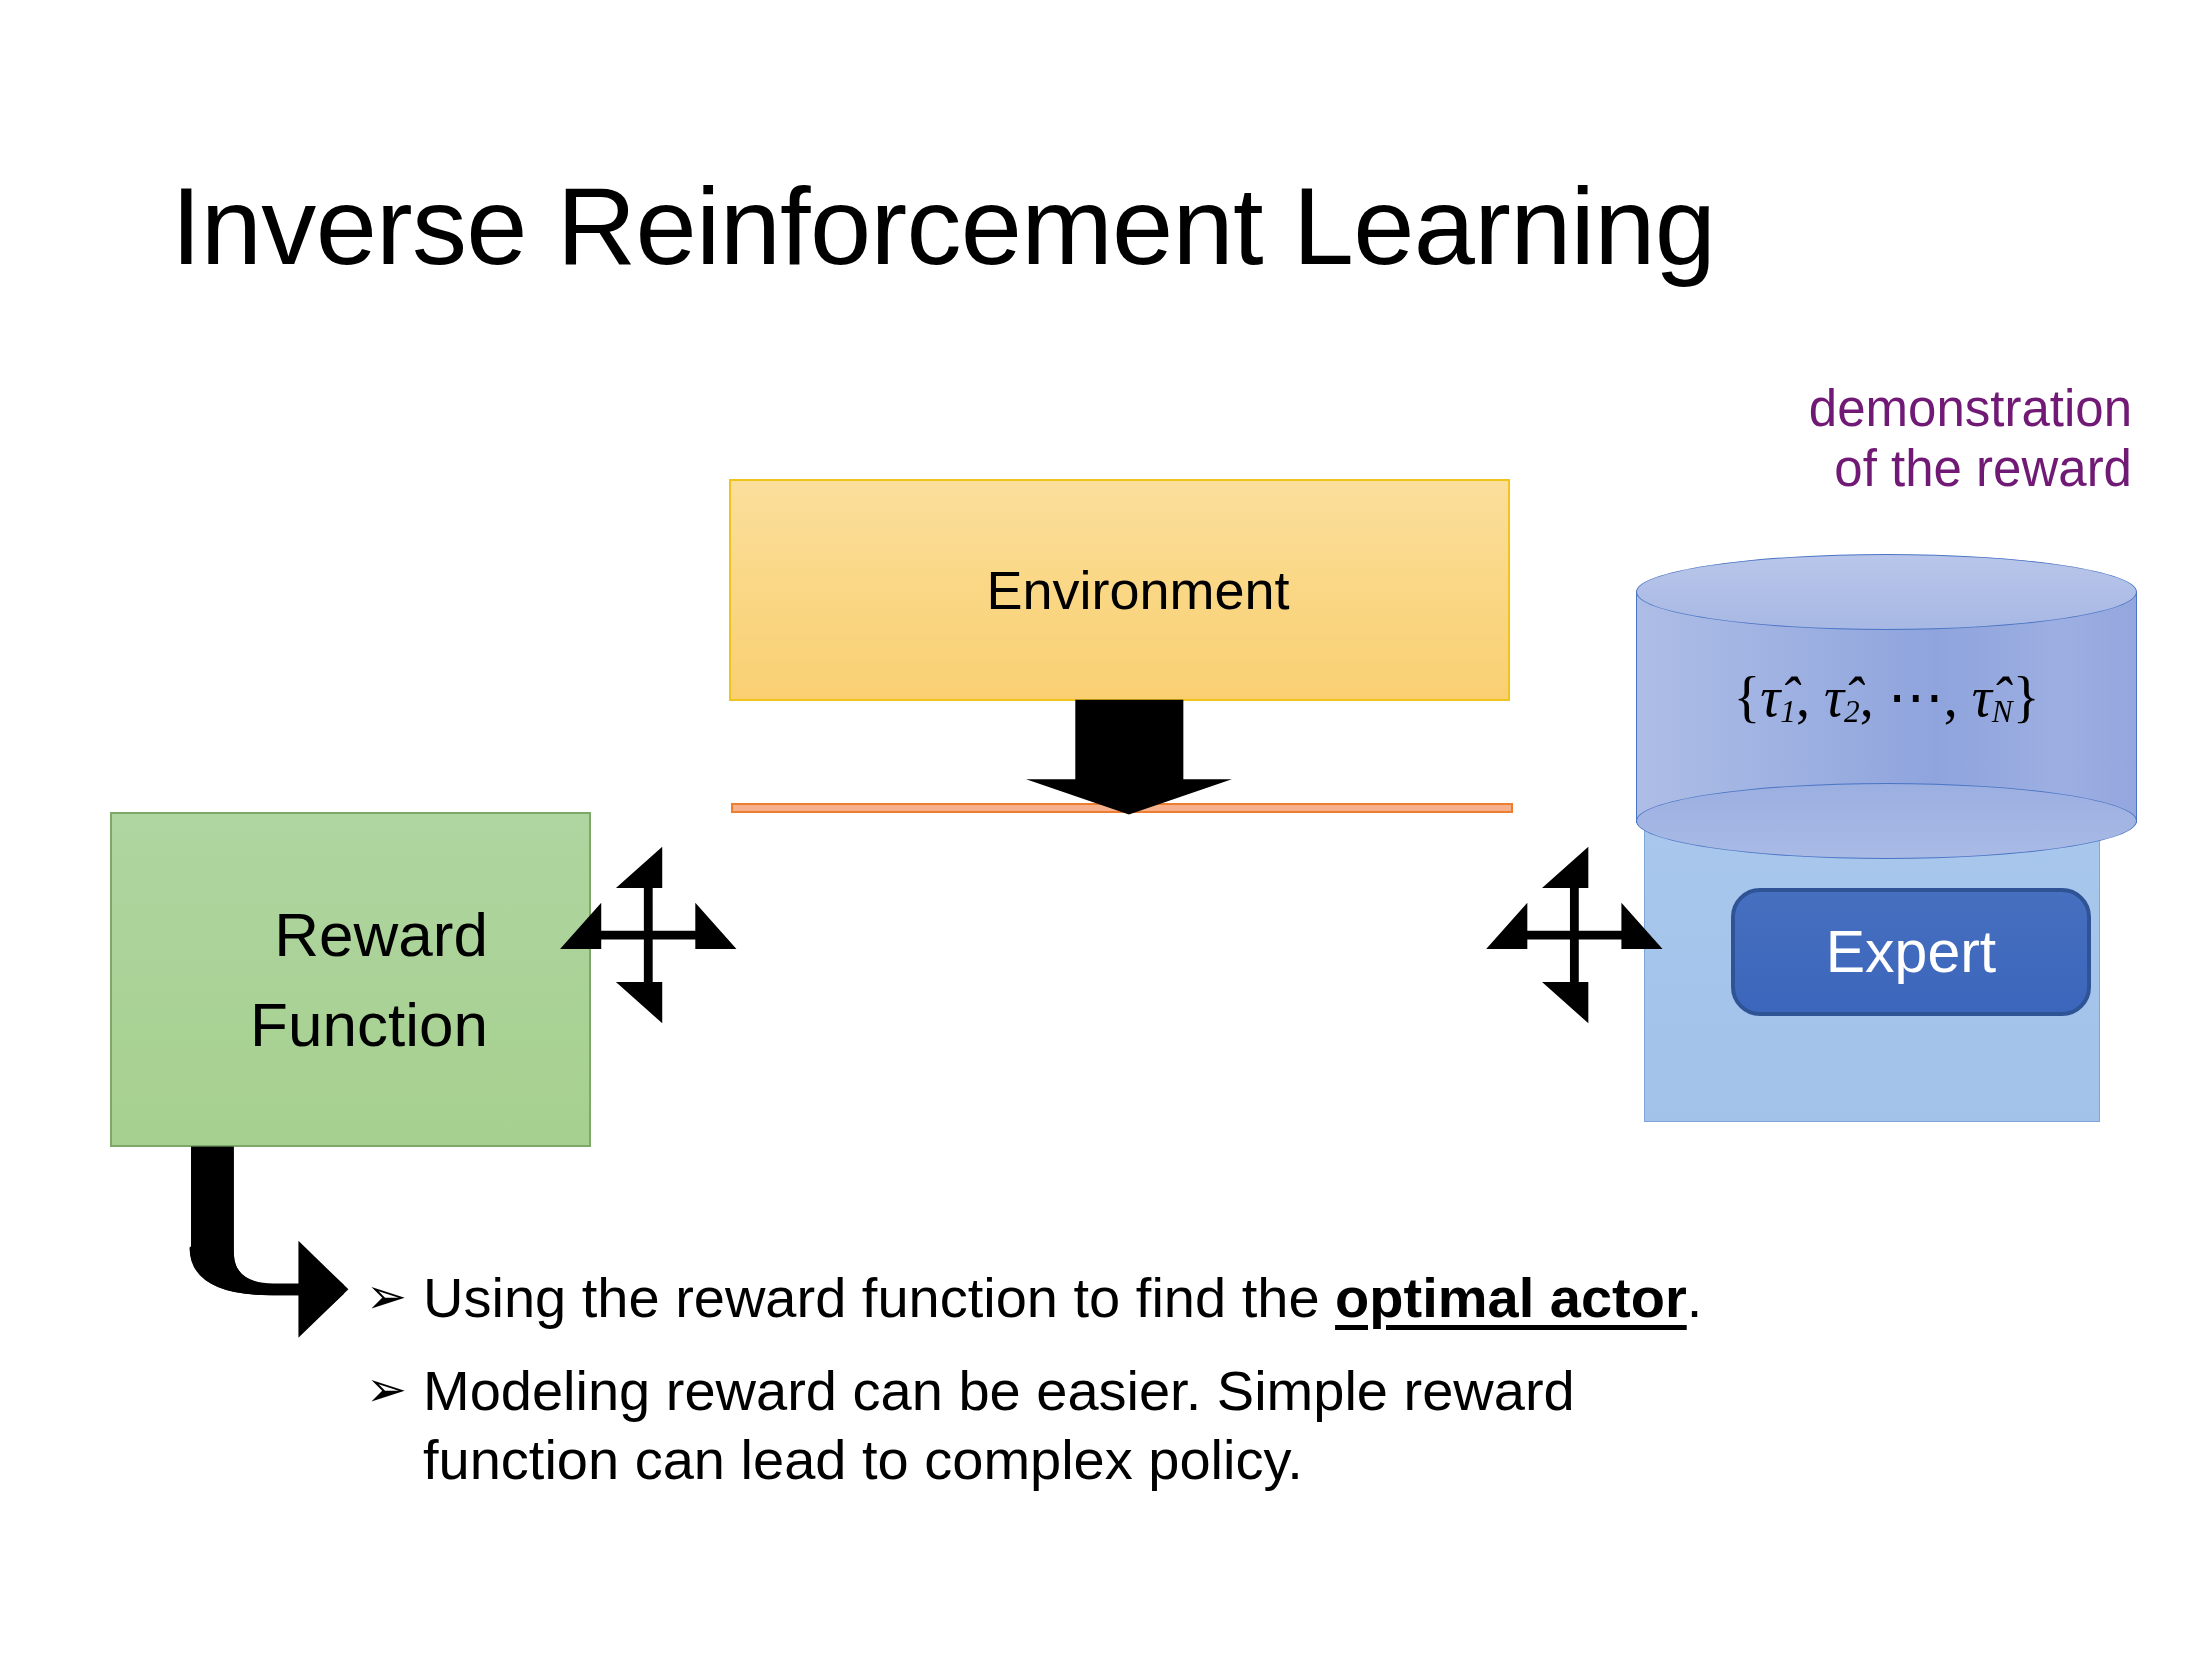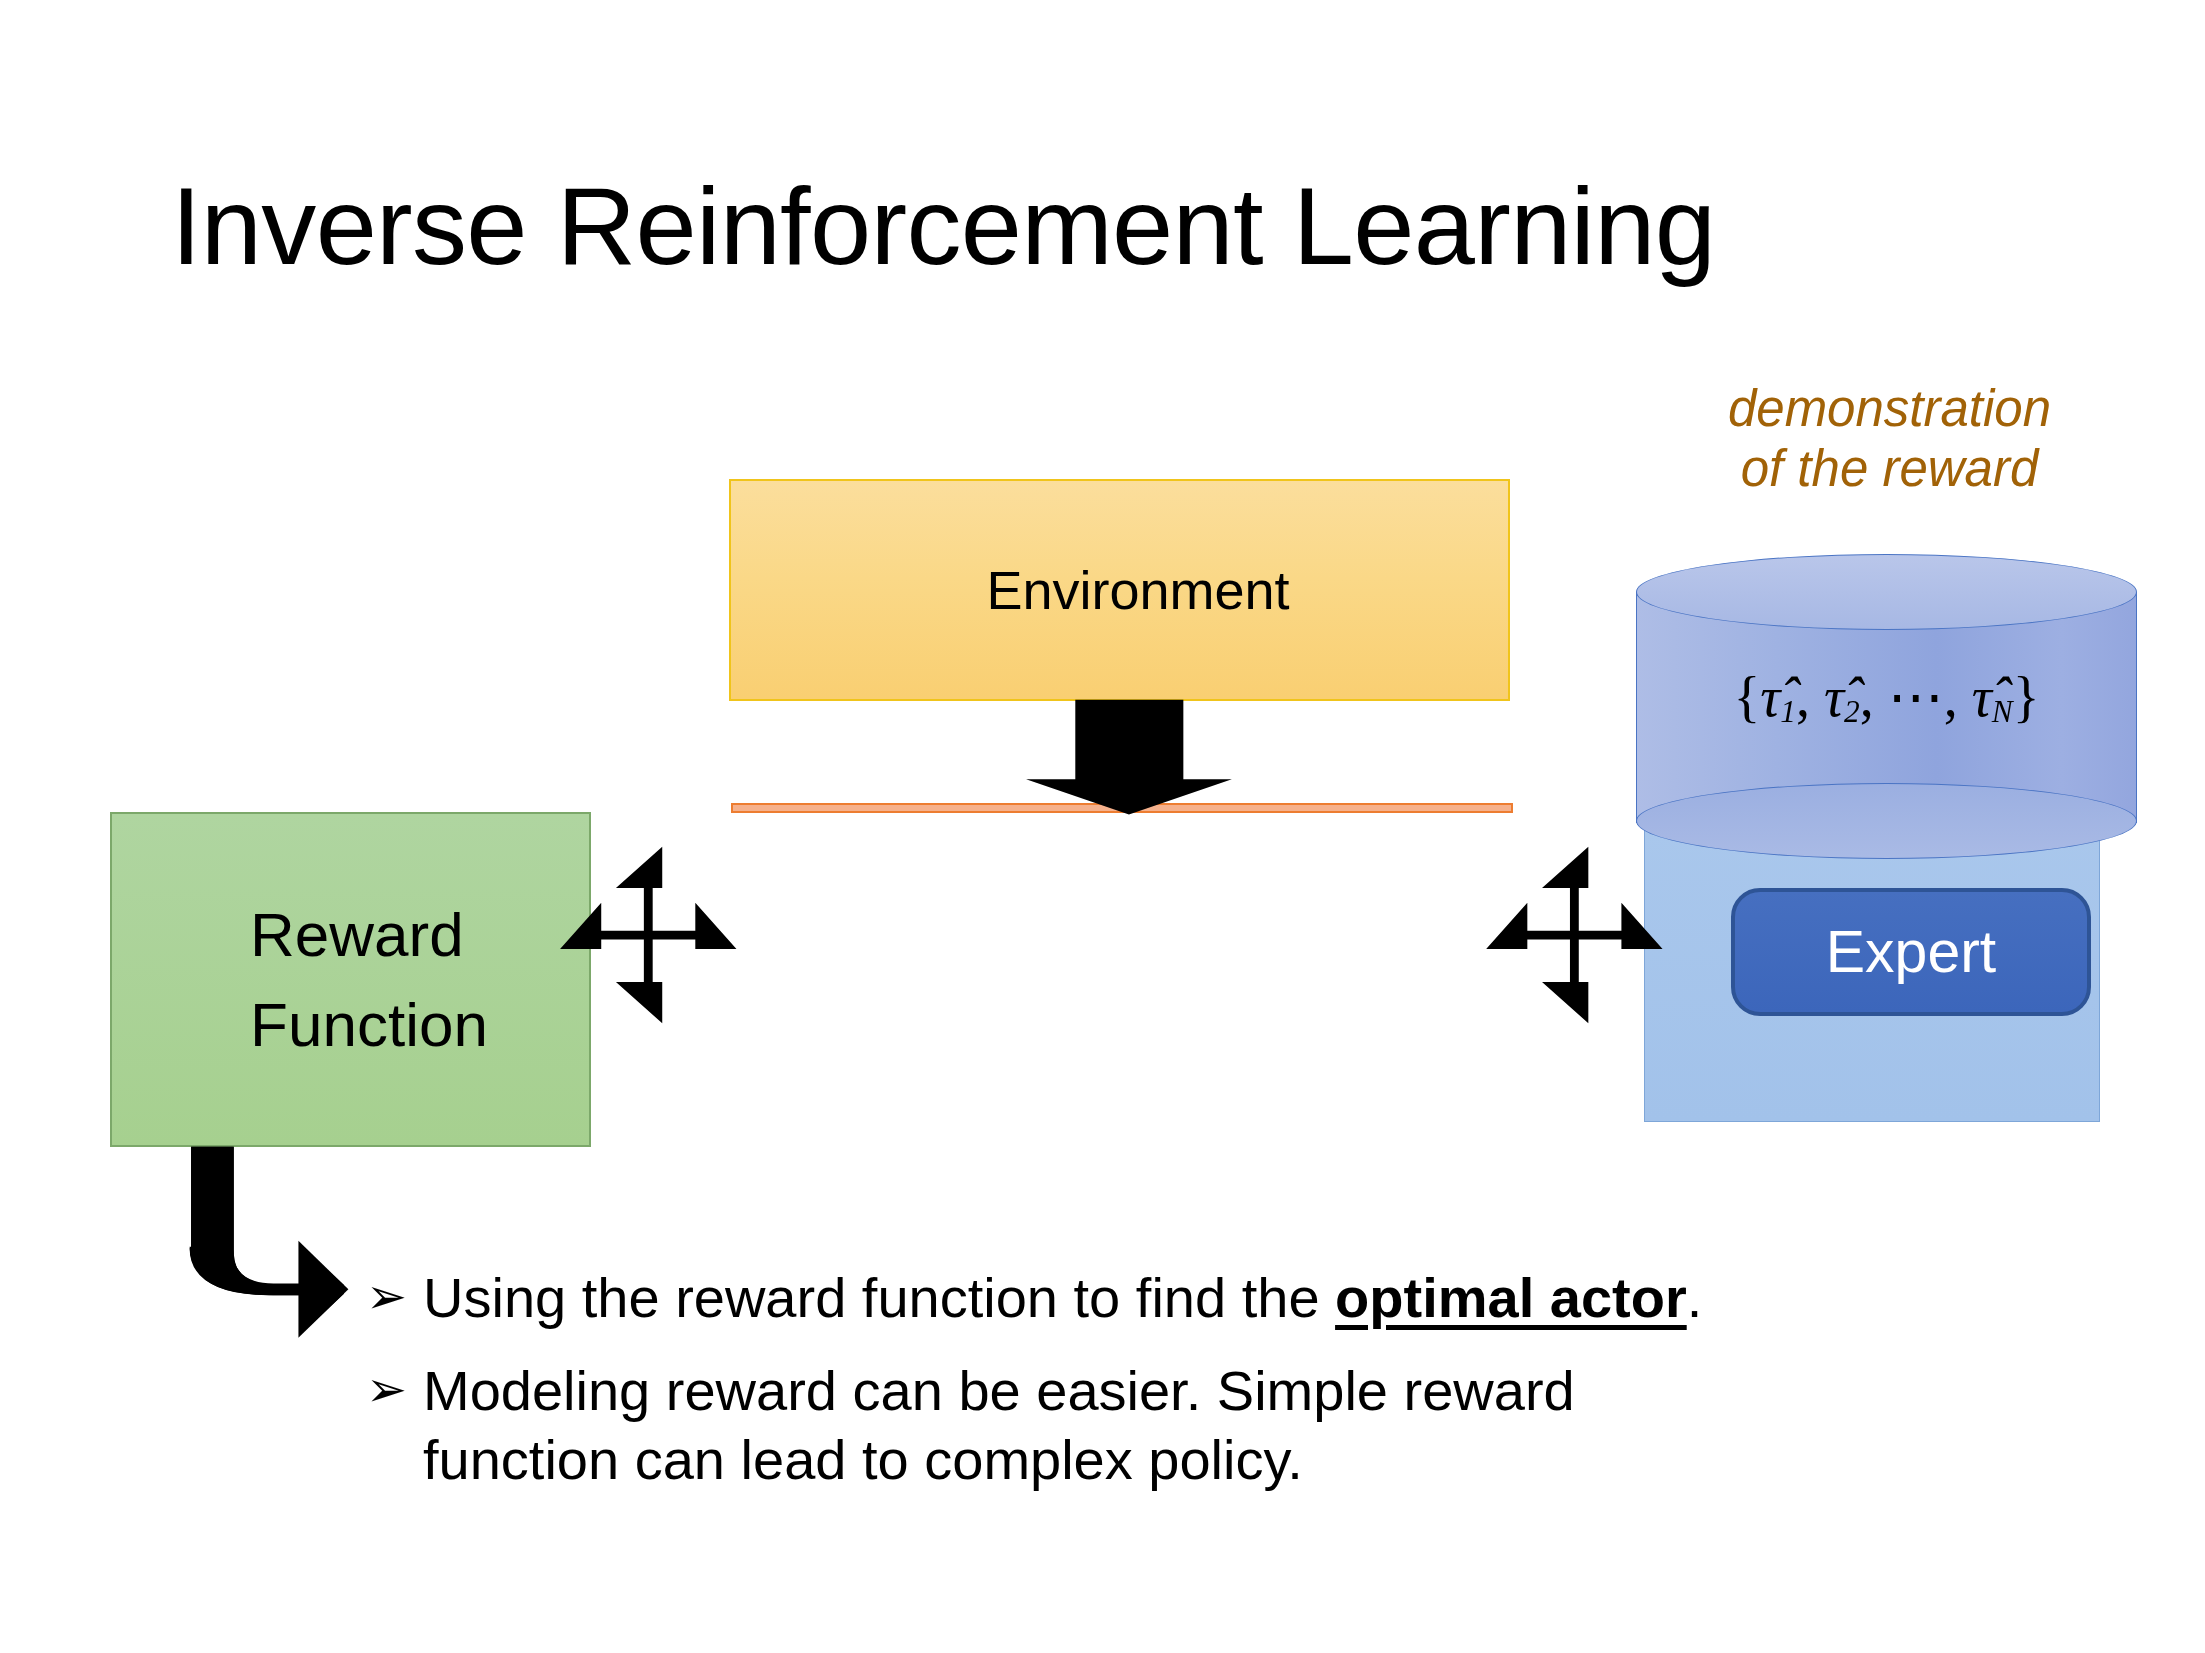--- a/index.html
+++ b/index.html
@@ -7,21 +7,21 @@
        font-family:"Liberation Sans","DejaVu Sans",sans-serif;color:#000;}
   #slide{position:absolute;left:0;top:0;width:2205px;height:1654px;background:#fff;}
 
   
   .title{position:absolute;left:0;top:232;width:1985px;
          font-size:110px;line-height:1.0;color:#000;font-weight:400;
          letter-spacing:-0.7px;white-space:nowrap;}
 
   
   .box{position:absolute;box-sizing:border-box;display:flex;align-items:center;
-       justify-content:center;text-align:left;padding-left:37px;}
+       justify-content:center;text-align:right;padding-left:37px;}
 
   .env-box{left:729px;top:479px;width:781px;height:222px;
            background:linear-gradient(180deg,#FBDE9C 0%,#FAD887 45%,#F9CF72 100%);
            border:2.9px solid #F0C41B;font-size:54px;color:#000;}
 
   .rl-strip{position:absolute;left:731px;top:803px;width:782px;height:10.3px;
             background:#F6B18C;border:2.2px solid #ED7D31;box-sizing:border-box;}
 
   .rl-box{left:731px;top:813px;width:782px;height:334px;
           background:linear-gradient(180deg,#F8C0A4 0%,#F6AE8C 40%,#F0A080 100%);
@@ -55,21 +55,21 @@
            border-radius:50%;
            background:linear-gradient(180deg,#B9C6EA 0%,#A7B8E4 100%);
            border:1.5px solid #4A74C4;box-sizing:border-box;}
   .cyl-label{position:absolute;left:0;top:110px;width:501px;text-align:center;
              font-size:56px;font-family:"Liberation Serif","DejaVu Serif",serif;
              color:#000;white-space:nowrap;}
   .cyl-label i{font-style:italic;}
   .cyl-label sub{font-size:0.56em;vertical-align:-0.18em;font-style:italic;}
 
   .demo-caption{position:absolute;left:1647px;top:379px;width:485px;
-                text-align:center;font-size:51px;line-height:1.18;color:#a16207;font-style:italic;}
+                text-align:right;font-size:51px;line-height:1.18;color:#701a75;}
 
   
   .svg-layer{position:absolute;left:0;top:0;width:2205px;height:1654px;
              pointer-events:none;}
 
   
   .bullets{position:absolute;left:366px;top:1264px;width:1779px;}
   .bullet{display:flex;align-items:flex-start;font-size:56px;line-height:1.22;
           color:#000;margin-bottom:25px;}
   .bmark{flex:0 0 auto;width:57px;font-size:49px;line-height:1.32;}

